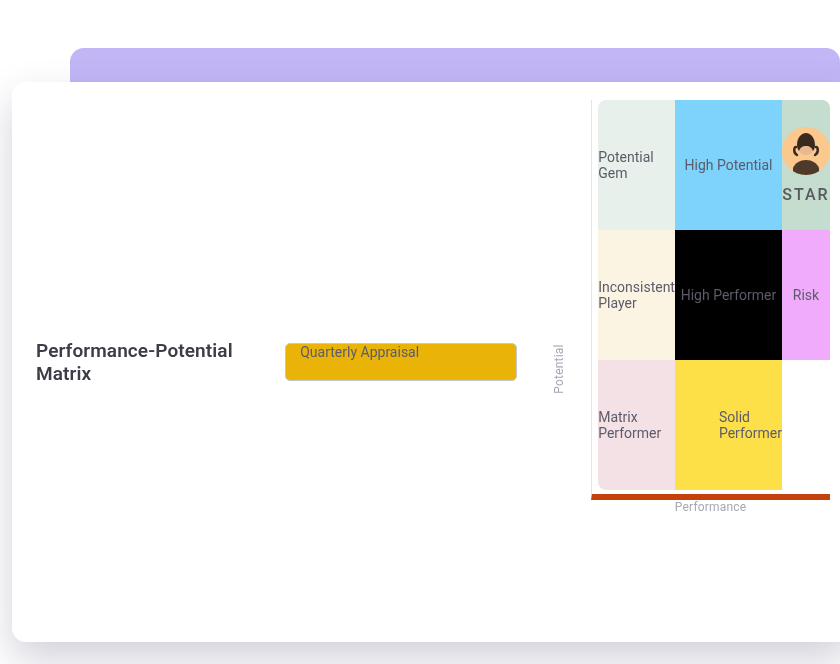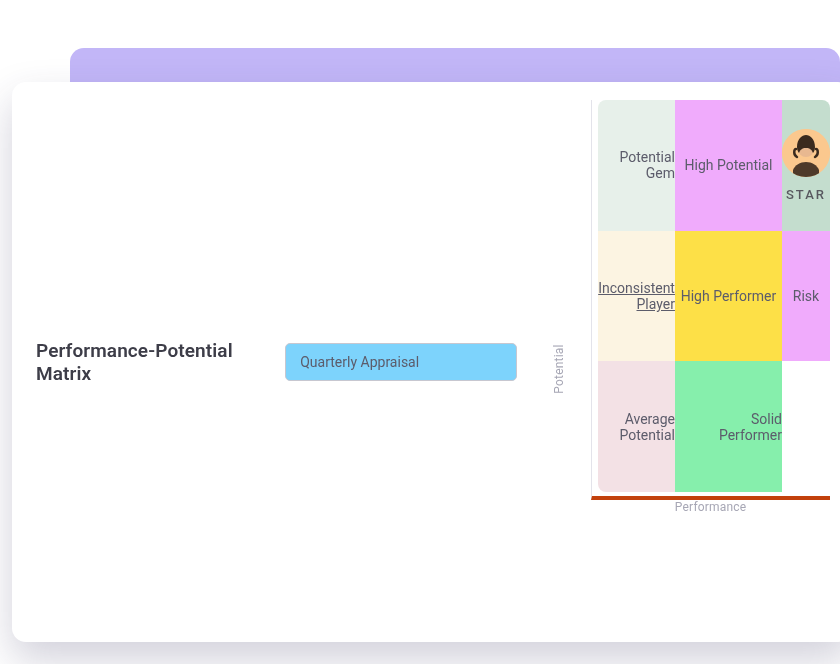--- a/index.html
+++ b/index.html
@@ -43,26 +43,25 @@
     font-weight: 600;
     color: #3d3d48;
     letter-spacing: 0.1px;
   }
   .selector {
     width: 238px;
     height: 38px;
     border: 1px solid #c7c7d0;
     border-radius: 5px;
     display: flex;
-    align-items: center;
     padding: 0 14px;
     font-size: 14px;
     color: #5c5c6b;
     cursor: pointer;
-    background: #7dd3fc;
+    background: #eab308;
   }
   .divider {
     height: 1px;
     background: #ececf0;
     margin: 0;
   }
   .chart-area {
     flex: 1;
     position: relative;
     padding: 18px 22px 24px 50px;
@@ -80,60 +79,59 @@
   .x-axis-label {
     text-align: center;
     font-size: 12px;
     color: #a7a7b5;
     letter-spacing: 0.2px;
   }
   .grid-wrapper {
     position: relative;
     height: 400px;
     border-left: 1px solid #e3e3ea;
-    border-bottom: 4px solid #c2410c;
+    border-bottom: 6px solid #c2410c;
     padding-left: 6px;
     padding-bottom: 4px;
-    text-align: right;
   }
   .matrix {
     display: grid;
     grid-template-columns: repeat(3, 1fr);
     grid-template-rows: repeat(3, 1fr);
     height: 100%;
     border-radius: 8px;
     overflow: hidden;
   }
   .cell {
     display: flex;
     flex-direction: column;
     align-items: center;
     justify-content: center;
     font-size: 14px;
     color: #5c5c6b;
     gap: 10px;
   }
   .cell.star-cell .cell-label {
     letter-spacing: 2px;
-    font-size: 13px;
+    font-size: 16px;
     font-weight: 500;
     color: #58585f;
   }
   
   .r1c1 { background: #e7f0ea; }
-  .r1c2 { background: #f0abfc; }
+  .r1c2 { background: #7dd3fc; }
   .r1c3 { background: #c4ddce; }
   
-  .r2c1 { background: #fcf4e2; text-decoration: underline; }
+  .r2c1 { background: #fcf4e2; }
   .r2c2 { background: #fbecd1; }
-  .r2c3 { background: #fde047; }
+  .r2c3 { background: #000000; }
   
   .r3c1 { background: #f0abfc; }
   .r3c2 { background: #f3e1e5; }
-  .r3c3 { background: #86efac; padding-left: 44px; }
+  .r3c3 { background: #fde047; padding-left: 44px; }
   .avatar {
     width: 48px;
     height: 48px;
     border-radius: 50%;
     background: #fbc88e;
     position: relative;
     overflow: hidden;
   }
   .avatar svg { width: 100%; height: 100%; display: block; }
 </style>
@@ -182,21 +180,21 @@
           <span class="cell-label">Inconsistent Player</span>
         </div>
         <div class="cell r2c3">
           <span class="cell-label">High Performer</span>
         </div>
 
         <div class="cell r3c1">
           <span class="cell-label">Risk</span>
         </div>
         <div class="cell r3c2">
-          <span class="cell-label">Average Potential</span>
+          <span class="cell-label">Matrix Performer</span>
         </div>
         <div class="cell r3c3">
           <span class="cell-label">Solid Performer</span>
         </div>
 
       </div>
     </div>
 
     <div class="x-axis-label">Performance</div>
   </div>

